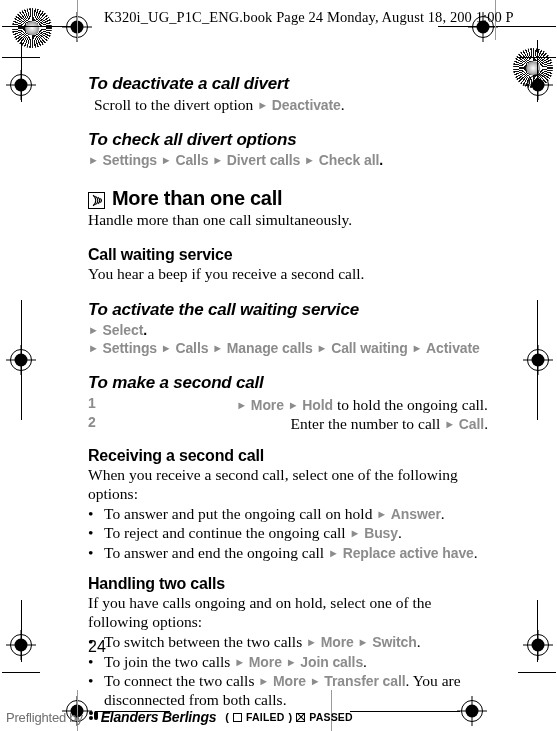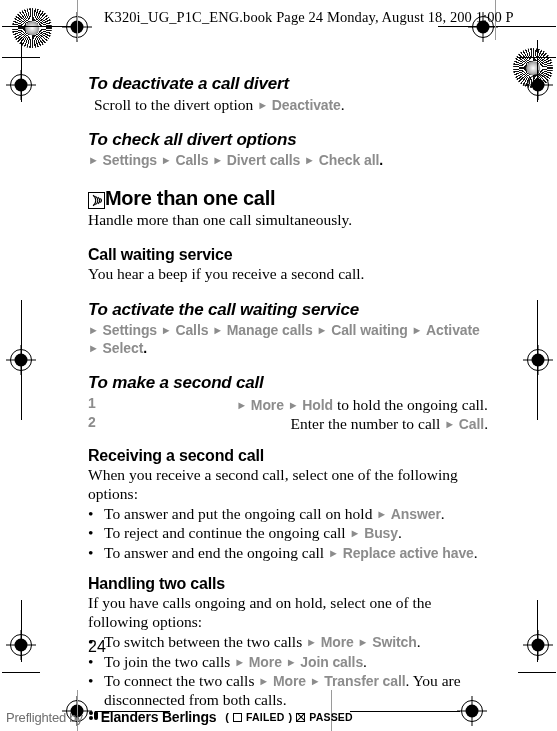--- a/index.html
+++ b/index.html
@@ -111,20 +111,21 @@
   }
   .h-chapter {
     font-family: "Liberation Sans", sans-serif;
     font-weight: bold;
     font-size: 20px;
     letter-spacing: -0.3px;
     margin: 0 0 1px 0;
     line-height: 1.2;
     display: flex;
     align-items: center;
+    gap: 7px;
   }
 
   .para {
     font-family: "Liberation Serif", serif;
     font-size: 15.5px;
     line-height: 1.22;
     margin: 0;
   }
   .para.indent { padding-left: 6px; }
 
@@ -235,20 +236,21 @@
     border-radius: 50%;
   }
   .pf-logo i:nth-child(1) { left: 0; top: 0; }
   .pf-logo i:nth-child(2) { left: 0; top: 5px; }
   .pf-logo i:nth-child(3) { left: 5px; top: 0; height: 9px; border-radius: 2px; width: 4px; }
   .pf-brand {
     font-size: 14px;
     font-weight: bold;
     color: #000;
     letter-spacing: -0.2px;
+    font-style: italic;
   }
   .pf-status {
     font-size: 11px;
     font-weight: bold;
     color: #000;
     margin-left: 9px;
     display: flex;
     align-items: center;
     gap: 4px;
   }
@@ -387,22 +389,22 @@
   <p class="para">Handle more than one call simultaneously.</p>
 
   <div class="gap-lg"></div>
 
   <h3 class="h-sub">Call waiting service</h3>
   <p class="para">You hear a beep if you receive a second call.</p>
 
   <div class="gap-lg"></div>
 
   <h3 class="h-task">To activate the call waiting service</h3>
+  <p class="ui-line"><span class="arrow">►</span>&nbsp;<span>Select</span><span class="dotblack">.</span></p>
   <p class="ui-line"><span class="arrow">►</span>&nbsp;<span>Settings</span>&nbsp;<span class="arrow">►</span>&nbsp;<span>Calls</span>&nbsp;<span class="arrow">►</span>&nbsp;<span>Manage calls</span>&nbsp;<span class="arrow">►</span>&nbsp;<span>Call waiting</span>&nbsp;<span class="arrow">►</span>&nbsp;<span>Activate</span></p>
-  <p class="ui-line"><span class="arrow">►</span>&nbsp;<span>Select</span><span class="dotblack">.</span></p>
 
   <div class="gap-lg"></div>
 
   <h3 class="h-task"><span>To make a second call</span></h3>
   <div class="steps">
     <div class="step">
       <span class="step-num">1</span>
       <span class="step-body"><span class="arrow ui">►</span><span class="ui">&nbsp;<span>More</span>&nbsp;</span><span class="arrow ui">►</span><span class="ui">&nbsp;<span>Hold</span></span><span> to hold the ongoing call.</span></span>
     </div>
     <div class="step">

